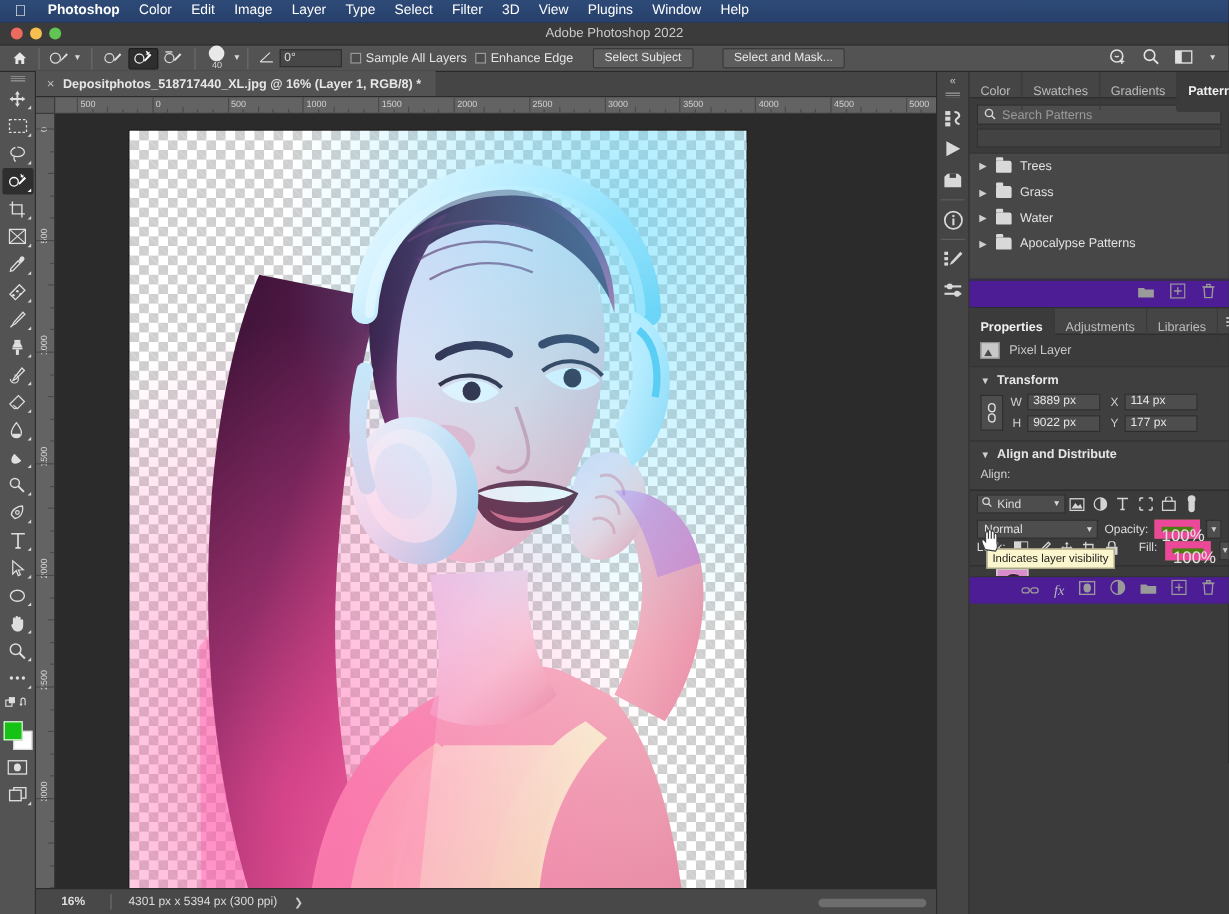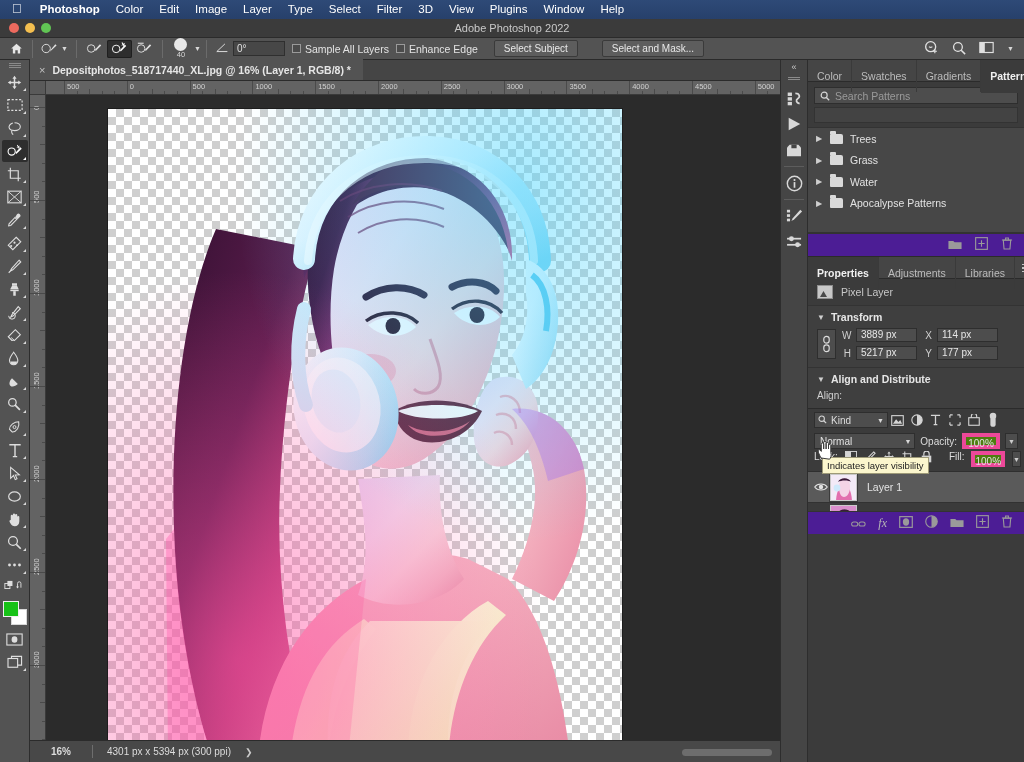--- a/index.html
+++ b/index.html
@@ -230,22 +230,22 @@
   
   .lfilter { display: flex; align-items: center; gap: 0px; height: 22px; padding: 0 6px; }
   .kindsel { width: 74px; height: 16px; background: #4d4d4d; border: 1px solid #2e2e2e;
     display: flex; align-items: center; gap: 4px; padding: 0 3px; color: #dcdcdc; font-size: 10px; }
   .lfilter .ico { width: 19px; height: 18px; display: flex; align-items: center; justify-content: center; }
   .blendrow { display: flex; align-items: center; gap: 5px; height: 20px; padding: 0 6px; }
   .blendsel { flex: 1; height: 16px; background: #4d4d4d; border: 1px solid #2e2e2e;
     color: #e2e2e2; font-size: 10px; display: flex; align-items: center; justify-content: space-between;
     padding: 0 3px 0 5px; }
   .opalab { color: #dcdcdc; font-size: 10px; }
-  .opaval { width: 38px; height: 16px; background: #4d7c0f; border: 4px solid #ec4899;
-    color: #e2e2e2; font-size: 10px; line-height: 14px; text-align: center; }
+  .opaval { width: 38px; height: 16px; background: #4d7c0f; border: 6px solid #ec4899;
+    color: #e2e2e2; font-size: 14px; line-height: 14px; text-align: center; }
   .stepper { width: 13px; height: 16px; background: #4d4d4d; border: 1px solid #2e2e2e;
     display: flex; align-items: center; justify-content: center; color: #ccc; font-size: 7px; }
   .lockrow { display: flex; align-items: flex-start; gap: 7px; height: 20px; padding: 0 6px; color: #dcdcdc; font-size: 10px; }
   .layerlist { border-top: 1px solid #2f2f2f; }
   .layerrow {
     display: flex; align-items: center; height: 31px; border-bottom: 1px solid #323232;
     padding-left: 4px; color: #e4e4e4; font-size: 10.5px; position: relative;
   }
   .layerrow.sel { background: #5a5a5a; }
   .eyecell { width: 18px; display: flex; align-items: center; justify-content: center; }
@@ -949,21 +949,21 @@
               <rect x="2" y="11" width="6" height="7.5" rx="3" fill="none" stroke="#ddd" stroke-width="1.3"></rect>
             </svg>
           </span>
           <div class="fields">
             <div class="frow">
               <span class="flab">W</span>
               <span class="finput">3889 px</span>
             </div>
             <div class="frow">
               <span class="flab">H</span>
-              <span class="finput">5217 px</span>
+              <span class="finput">9022 px</span>
             </div>
           </div>
           <div class="fields">
             <div class="frow">
               <span class="flab">X</span>
               <span class="finput">114 px</span>
             </div>
             <div class="frow">
               <span class="flab">Y</span>
               <span class="finput">177 px</span>
@@ -1068,38 +1068,20 @@
               <rect x="0.8" y="5" width="10.4" height="7.3" fill="#d4d4d4"></rect>
               <path d="M3.1 5 V3 a2.9 2.9 0 0 1 5.8 0 V5" fill="none" stroke="#d4d4d4" stroke-width="1.3"></path>
             </svg>
         </span>
         <span style="margin-left:10px">Fill:</span>
         <span class="opaval">100%</span>
         <span class="stepper">▼</span>
       </div>
 
       <div class="layerlist">
-        <div class="layerrow sel">
-          <span class="eyecell">
-            <svg width="14" height="10" viewBox="0 0 16 11">
-                <path d="M0.8 5.5 C4 1 12 1 15.2 5.5 C12 10 4 10 0.8 5.5 Z" fill="none" stroke="#e2e2e2" stroke-width="1.2"></path>
-                <circle cx="8" cy="5.5" r="2.5" fill="#e2e2e2"></circle>
-              </svg>
-          </span>
-          <span class="lthumb corners">
-            <svg width="27" height="27" viewBox="0 0 27 27">
-              <rect width="27" height="27" fill="#f3eaf7"></rect>
-              <path d="M5 27 C5 17 9 10 13 7 C17 10 21 17 21 27 Z" fill="#e26fae"></path>
-              <path d="M8 12 C8 6 11 3 14 3 C17 3 19 6 19 12 C19 18 16 22 13 22 C10 22 8 18 8 12 Z" fill="#f4d3e6"></path>
-              <path d="M7 7 C9 2 18 2 20 7 C18 5 10 5 7 7 Z" fill="#3b1a3a"></path>
-              <circle cx="6" cy="13" r="3.4" fill="#cfe9fb"></circle>
-            </svg>
-          </span>
-          <span class="lname">Layer 1</span>
-        </div>
 
         <div class="layerrow">
           <span class="eyecell">
             <span style="display:block;width:13px;height:11px;border:1px solid #5c5c5c;"></span>
           </span>
           <span class="lthumb">
             <svg width="27" height="27" viewBox="0 0 27 27">
               <rect width="27" height="27" fill="#d98ecb"></rect>
               <path d="M5 27 C5 17 9 10 13 7 C17 10 21 17 21 27 Z" fill="#e26fae"></path>
               <path d="M8 12 C8 6 11 3 14 3 C17 3 19 6 19 12 C19 18 16 22 13 22 C10 22 8 18 8 12 Z" fill="#f4d3e6"></path>

